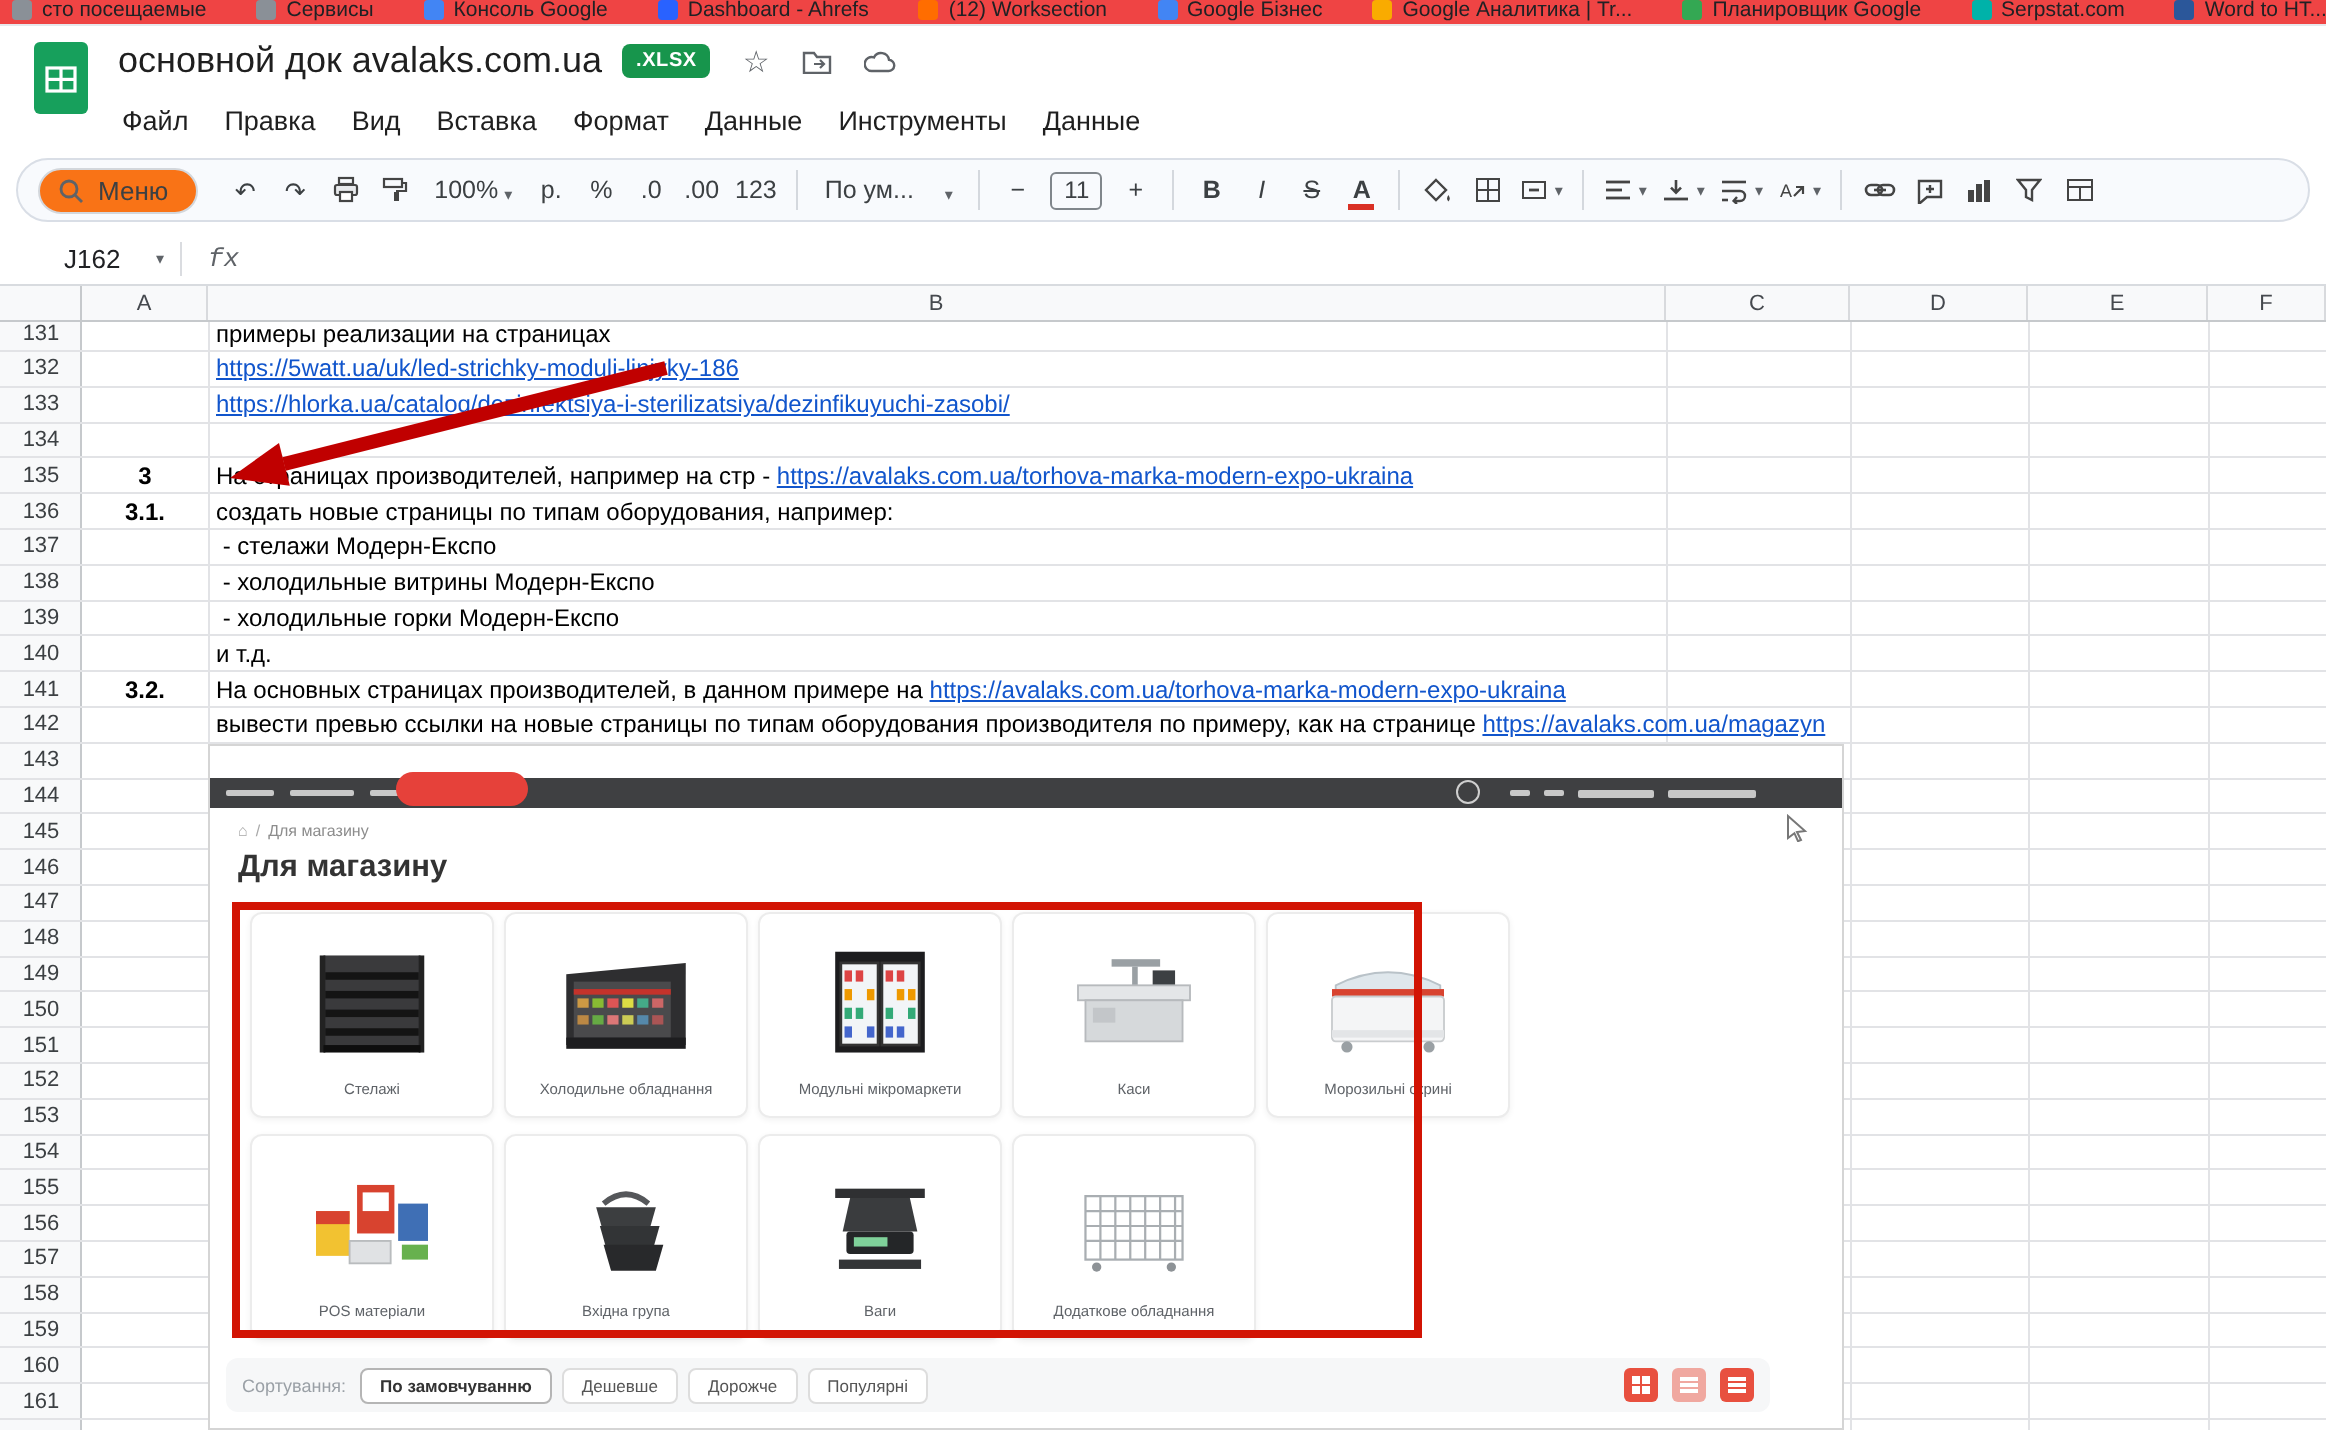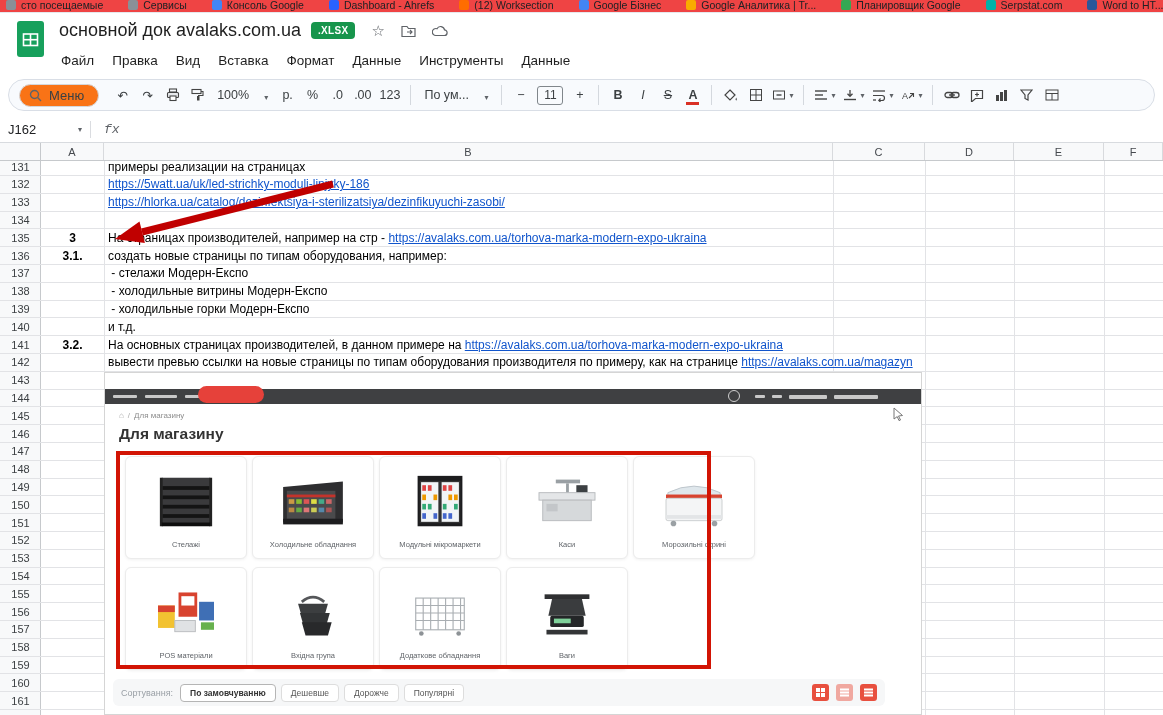--- a/index.html
+++ b/index.html
@@ -29,35 +29,35 @@
   
   .toolbar{position:absolute;top:79px;left:8px;width:1147px;height:32px;background:#f8fafd;
     border:1px solid #d9dee6;border-radius:18px;display:flex;align-items:center;
     padding:0 10px;gap:2px;color:#3c4043;}
   .tb-search{display:flex;align-items:center;gap:7px;background:#f97316;border:1px solid #d3d7dc;
     border-radius:15px;padding:3px 14px 3px 9px;font-size:13px;margin-right:10px;flex:0 0 auto;}
   .tb-btn{min-width:23px;height:24px;display:flex;align-items:center;justify-content:center;
     font-size:12.5px;border-radius:4px;padding:0 3px;flex:0 0 auto;}
   .tb-div{width:1px;height:20px;background:#d4d8de;margin:0 5px;flex:0 0 auto;}
   .caret{font-size:8px;color:#5f6368;margin-left:3px;}
-  .tb-zoom,.tb-font{display:flex;align-items:flex-end;font-size:12.5px;padding:0 6px;flex:0 0 auto;gap:12px;}
+  .tb-zoom,.tb-font{display:flex;align-items:flex-end;font-size:12.5px;padding:0 6px;flex:0 0 auto;}
   .tb-font{min-width:76px;justify-content:space-between;}
   .tb-size{width:26px;height:19px;border:1px solid #80868b;border-radius:3px;display:flex;
     align-items:center;justify-content:center;font-size:12px;margin:0 3px;flex:0 0 auto;}
   .bold{font-weight:bold;}
   .italic{font-style:italic;}
   .strike{text-decoration:line-through;}
   .tcolor{position:relative;font-weight:bold;}
   .tcolor::after{content:"";position:absolute;left:5px;right:5px;bottom:2px;height:3px;background:#d93025;}
 
   
   .formula-bar{position:absolute;top:116px;left:0;width:100%;height:27px;background:#fff;
     border-bottom:1px solid #d8dbdf;display:flex;align-items:center;}
   .name-box{width:90px;display:flex;align-items:center;justify-content:space-between;
-    padding:0 8px 0 8px;font-size:13px;color:#202124;}
+    padding:0 8px 0 32px;font-size:13px;color:#202124;}
   .fb-div{width:1px;height:17px;background:#dadce0;}
   .fx{font-style:italic;color:#5f6368;font-size:13px;margin-left:13px;
     font-family:Liberation Mono, monospace;}
 
   
   .col-headers{position:absolute;top:143px;left:0;width:100%;height:18px;background:#f8f9fa;
     border-bottom:1px solid #c6c9cc;display:flex;}
   .corner{width:41px;height:100%;border-right:1px solid #c6c9cc;background:#f8f9fa;flex:0 0 auto;}
   .col-hdr{height:100%;border-right:1px solid #d8dadd;display:flex;align-items:center;
     justify-content:center;font-size:11px;color:#45494e;flex:0 0 auto;}
@@ -616,49 +616,49 @@
               <path d="M26 20 L58 20 L54 34 L30 34 Z" fill="#3c3e40"></path>
               <path d="M28 30 L60 30 L56 44 L32 44 Z" fill="#323436"></path>
               <path d="M30 40 L62 40 L58 54 L34 54 Z" fill="#28292b"></path>
             </svg>
           </div>
           <div class="pcard-label">Вхідна група</div>
         </div>
         <div class="pcard">
           <div class="pcard-img">
             <svg width="86" height="56" viewBox="0 0 84 60">
+              <rect x="18" y="10" width="48" height="5" fill="#2f3032"></rect>
+              <path d="M26 15 h32 l4 18 H22 Z" fill="#3a3c3e"></path>
+              <rect x="24" y="33" width="36" height="12" rx="2" fill="#242628"></rect>
+              <rect x="28" y="36" width="18" height="5" fill="#7fd19a"></rect>
+              <rect x="20" y="48" width="44" height="5" fill="#333537"></rect>
+            </svg>
+          </div>
+          <div class="pcard-label">Ваги</div>
+        </div>
+        <div class="pcard">
+          <div class="pcard-img">
+            <svg width="86" height="56" viewBox="0 0 84 60">
               <g stroke="#a9aeb2" stroke-width="1.2" fill="none">
                 <rect x="16" y="14" width="52" height="34"></rect>
                 <line x1="16" y1="22" x2="68" y2="22"></line>
                 <line x1="16" y1="30" x2="68" y2="30"></line>
                 <line x1="16" y1="38" x2="68" y2="38"></line>
                 <line x1="24" y1="14" x2="24" y2="48"></line>
                 <line x1="32" y1="14" x2="32" y2="48"></line>
                 <line x1="40" y1="14" x2="40" y2="48"></line>
                 <line x1="48" y1="14" x2="48" y2="48"></line>
                 <line x1="56" y1="14" x2="56" y2="48"></line>
                 <line x1="64" y1="14" x2="64" y2="48"></line>
               </g>
               <circle cx="22" cy="52" r="2.5" fill="#8d9296"></circle>
               <circle cx="62" cy="52" r="2.5" fill="#8d9296"></circle>
             </svg>
           </div>
           <div class="pcard-label">Додаткове обладнання</div>
-        </div>
-        <div class="pcard">
-          <div class="pcard-img">
-            <svg width="86" height="56" viewBox="0 0 84 60">
-              <rect x="18" y="10" width="48" height="5" fill="#2f3032"></rect>
-              <path d="M26 15 h32 l4 18 H22 Z" fill="#3a3c3e"></path>
-              <rect x="24" y="33" width="36" height="12" rx="2" fill="#242628"></rect>
-              <rect x="28" y="36" width="18" height="5" fill="#7fd19a"></rect>
-              <rect x="20" y="48" width="44" height="5" fill="#333537"></rect>
-            </svg>
-          </div>
-          <div class="pcard-label">Ваги</div>
         </div>
       </div>
     <div class="red-box"></div>
     <div class="sort-strip">
       <span class="sort-label">Сортування:</span>
       <span class="sort-opts">
           <span class="sort-btn active">По замовчуванню</span>
           <span class="sort-btn">Дешевше</span>
           <span class="sort-btn">Дорожче</span>
           <span class="sort-btn">Популярні</span>

